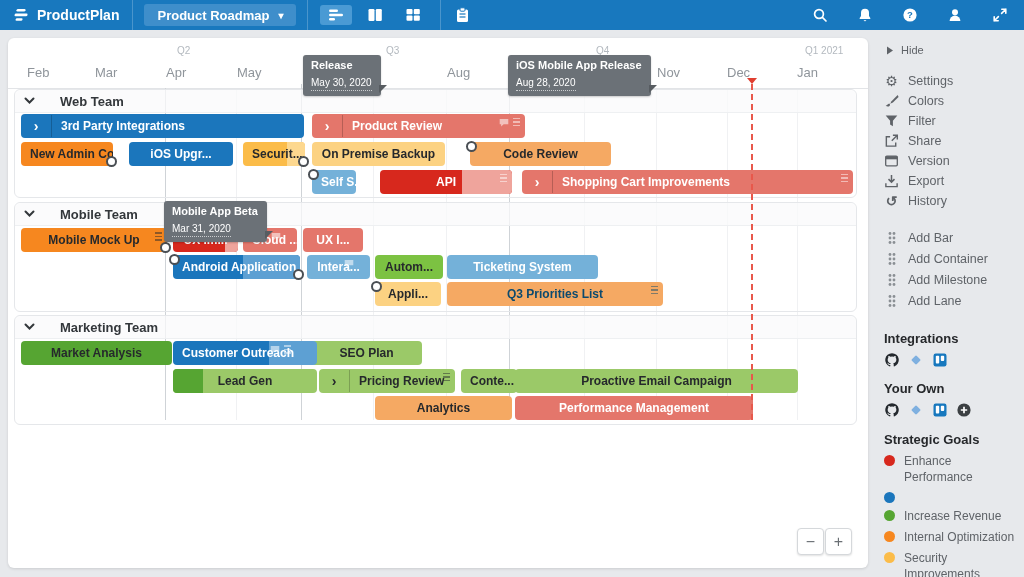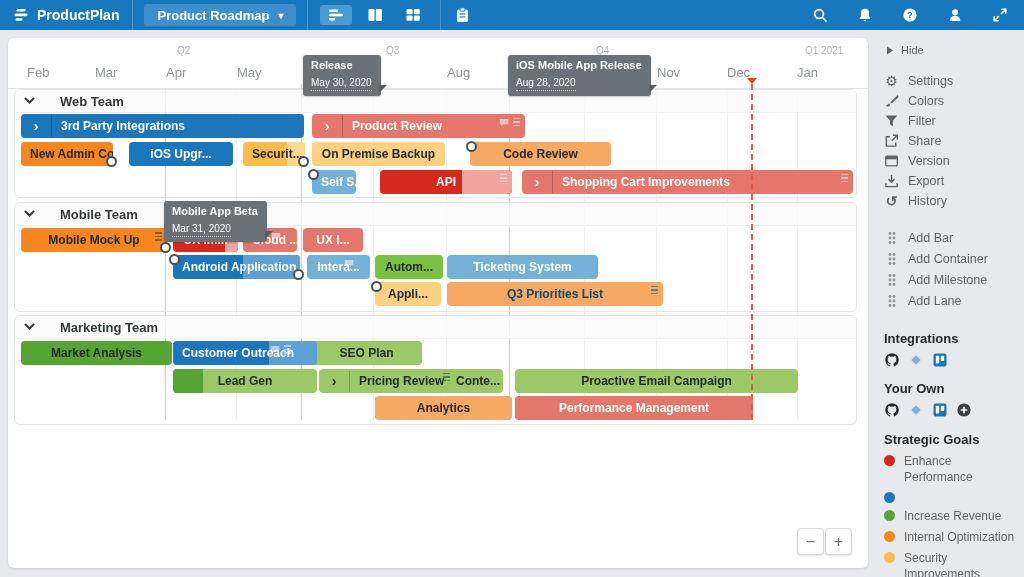--- a/index.html
+++ b/index.html
@@ -355,21 +355,21 @@
         </div>
         <div class="bar center" style="left: 158px; top: 53px; width: 144px; background: rgb(155, 201, 104); color: rgb(38, 41, 44);">
           <span class="seg left" style="left: 0px; width: 30px; background: rgb(86, 165, 50);"></span>
           <span class="lbl">Lead Gen</span>
         </div>
         <div class="bar" style="left: 304px; top: 53px; width: 136px; background: rgb(155, 201, 104); color: rgb(38, 41, 44);">
           <span class="chev">›</span>
           <span class="lbl">Pricing Review</span>
           <span class="bar-grip"></span>
         </div>
-        <div class="bar center" style="left: 432px; top: 53px; width: 56px; background: rgb(155, 201, 104); color: rgb(38, 41, 44);">
+        <div class="bar center" style="left: 446px; top: 53px; width: 56px; background: rgb(155, 201, 104); color: rgb(38, 41, 44);">
           <span class="lbl">Conte...</span>
         </div>
         <div class="bar center" style="left: 500px; top: 53px; width: 283px; background: rgb(155, 201, 104); color: rgb(38, 41, 44);">
           <span class="lbl">Proactive Email Campaign</span>
         </div>
         <div class="bar center" style="left: 360px; top: 80px; width: 137px; background: rgb(245, 169, 99); color: rgb(38, 41, 44);">
           <span class="lbl">Analytics</span>
         </div>
         <div class="bar center" style="left: 500px; top: 80px; width: 238px; background: rgb(228, 118, 107); color: rgb(255, 255, 255);">
           <span class="lbl">Performance Management</span>

